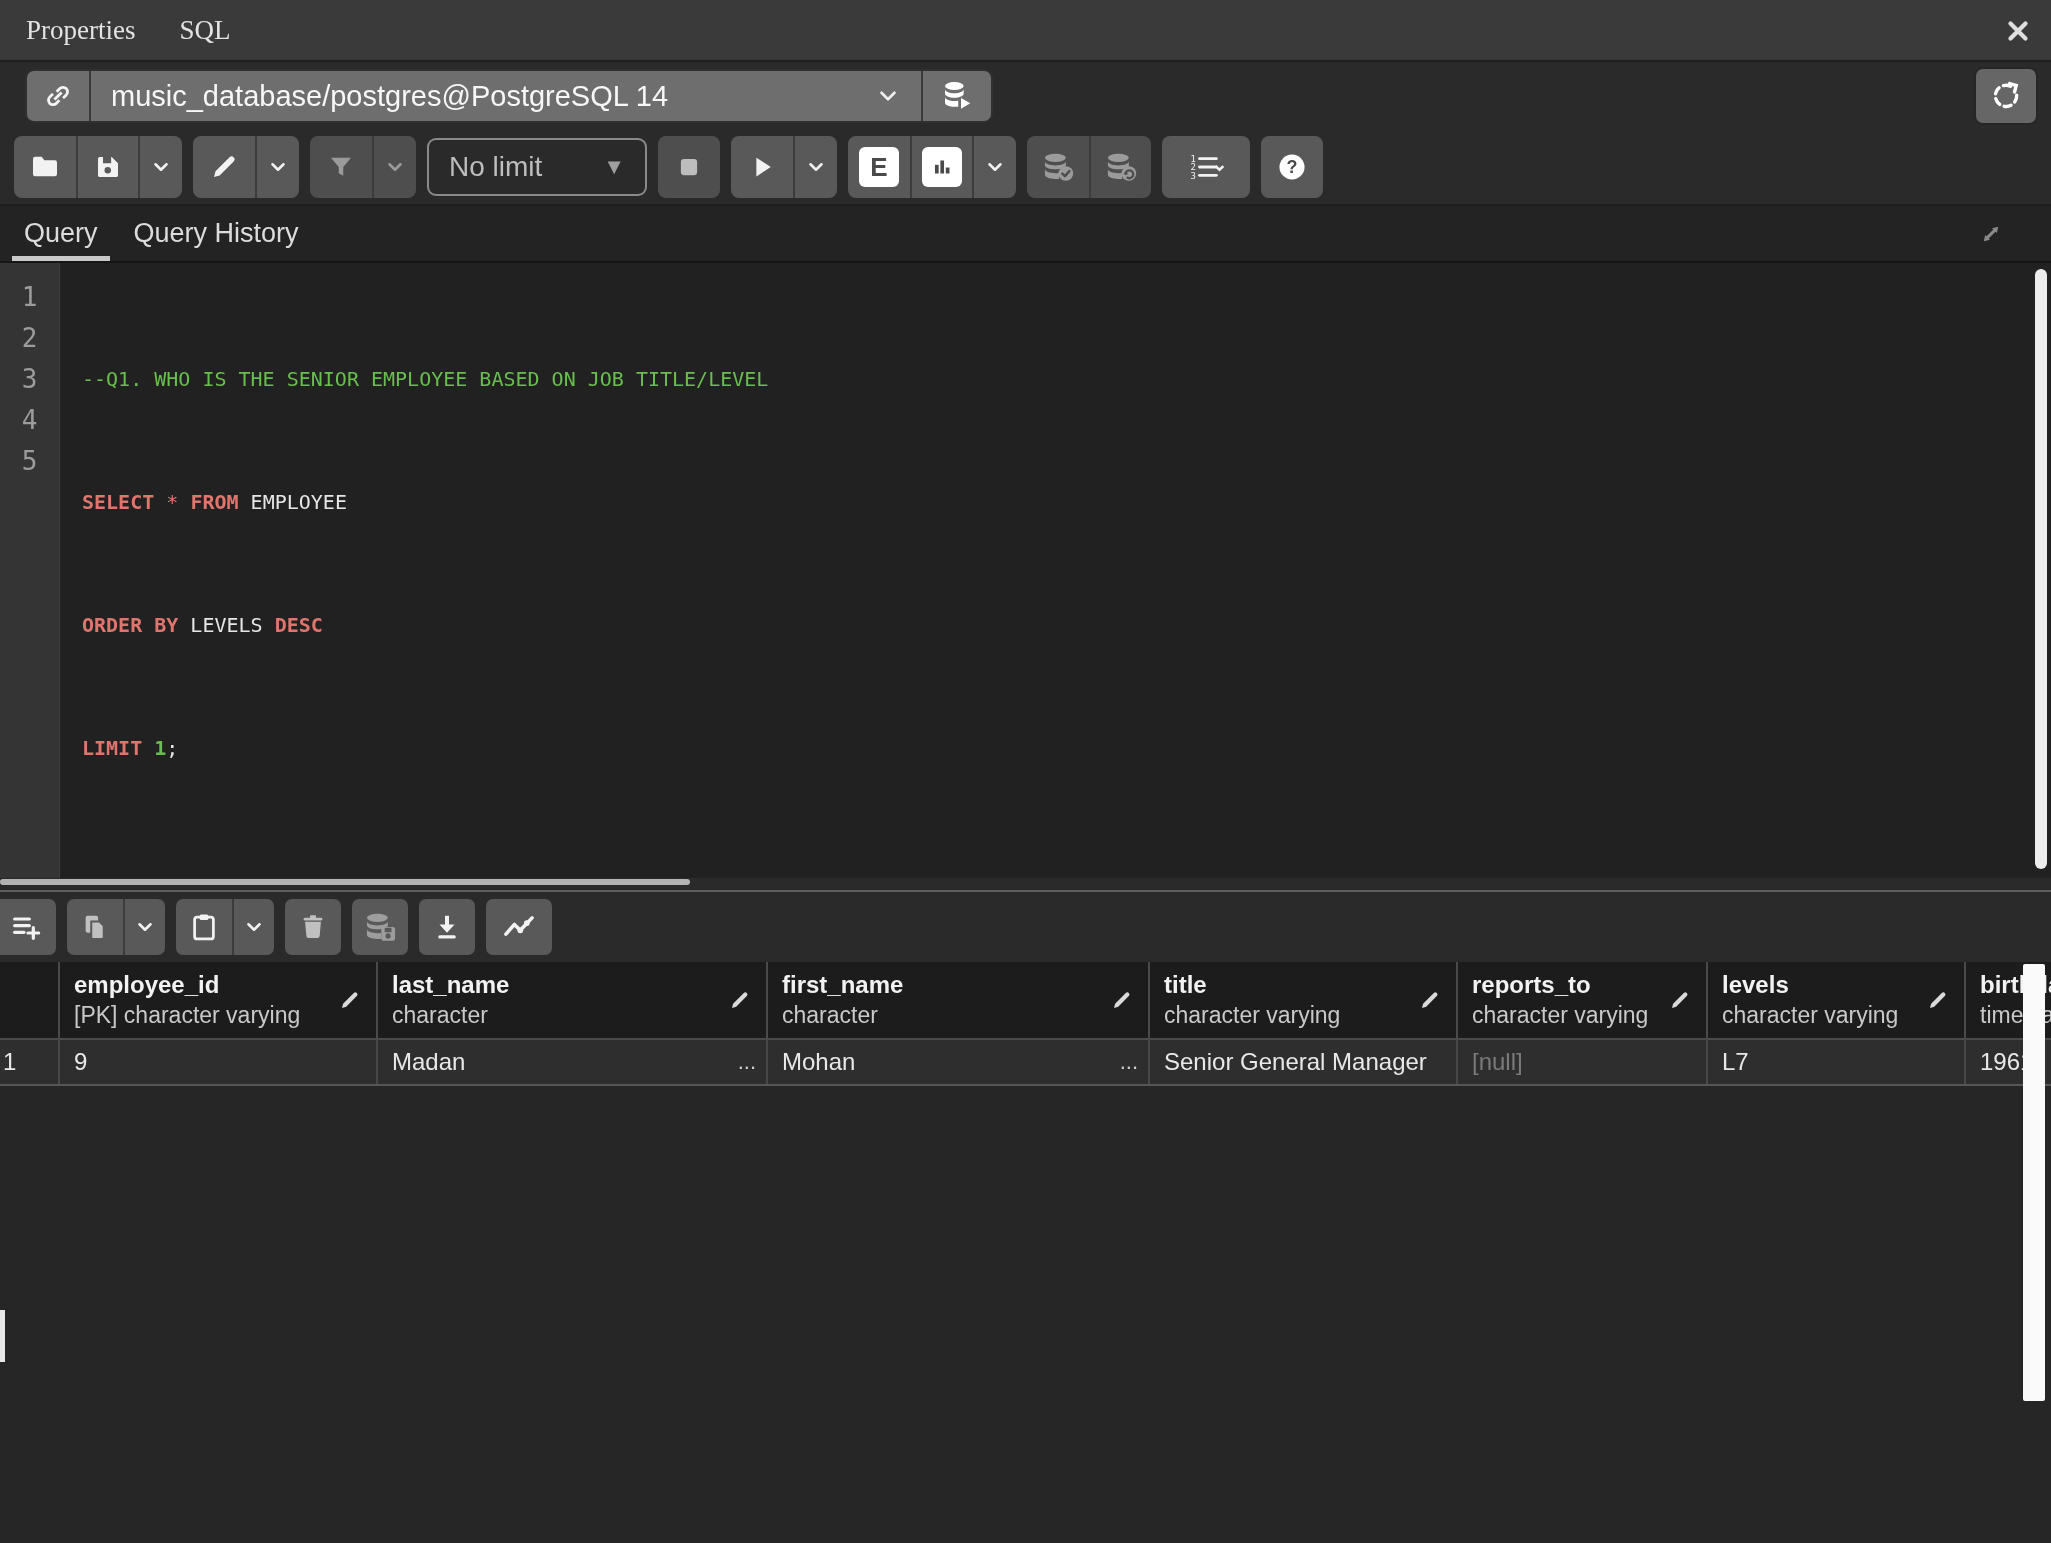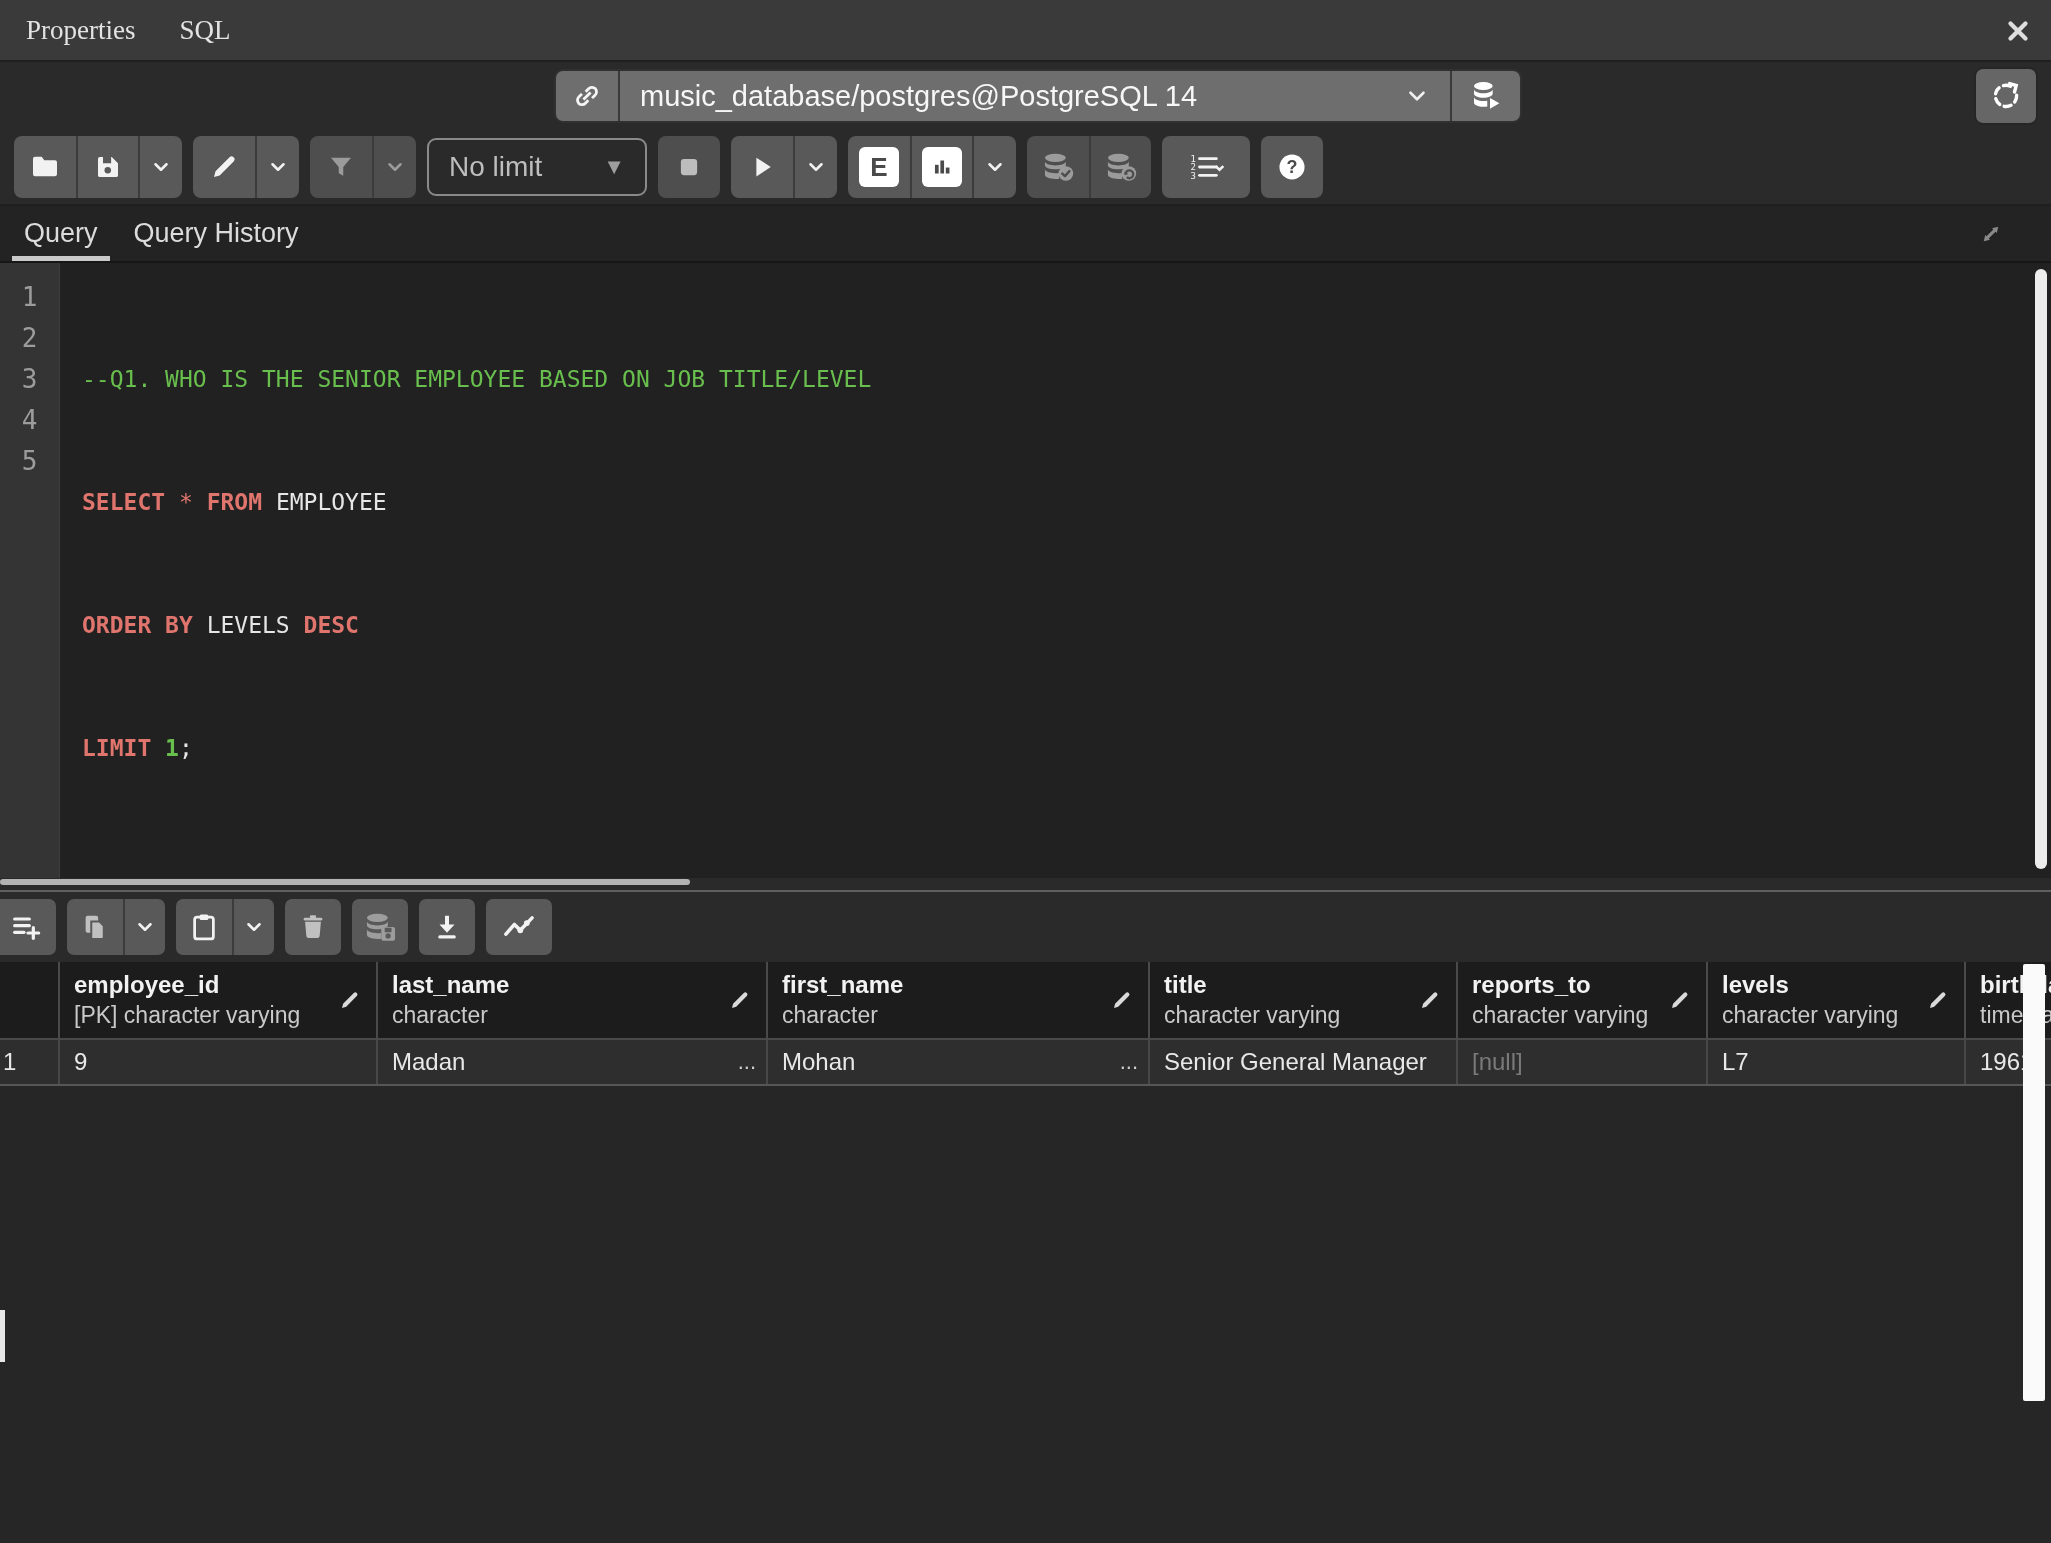--- a/index.html
+++ b/index.html
@@ -15,21 +15,21 @@
   .tab.first { margin-left:4px; }
   .tab.active .tab-underline { position:absolute; left:6px; right:6px; bottom:0; height:5px;
          background:#d4d4d4; border-radius:2px; }
   .tabbar .close { position:absolute; right:14px; top:12px; width:38px; height:38px;
          display:flex; align-items:center; justify-content:center; }
 
   .icon { display:inline-flex; align-items:center; justify-content:center; color:#f2f2f2; }
   .icon svg { display:block; }
 
   
-  .connbar { height:68px; background:#2a2a2a; display:flex; align-items:center; position:relative;justify-content:center; }
+  .connbar { height:68px; background:#2a2a2a; display:flex; align-items:center; position:relative; }
   .conn-control { margin-left:25px; height:54px; display:flex; background:#6e6e6e;
                   border:2px solid #303030; border-radius:9px; overflow:hidden; }
   .conn-status { width:64px; display:flex; align-items:center; justify-content:center;
                  border-right:2px solid #3a3a3a; color:#f5f5f5; }
   .conn-select { width:830px; display:flex; align-items:center; padding:0 20px; color:#f7f7f7;
                  font-size:29px; }
   .conn-select .chev { margin-left:auto; color:#f0f0f0; }
   .conn-new { width:70px; display:flex; align-items:center; justify-content:center;
               border-left:2px solid #3a3a3a; color:#fff; }
   .conn-refresh { position:absolute; right:13px; top:5px; width:64px; height:58px;
@@ -63,21 +63,21 @@
             background:#c9c9c9; }
   .expand-btn { position:absolute; right:42px; top:10px; width:36px; height:36px; color:#8a8a8a;
             display:flex; align-items:center; justify-content:center; }
 
   
   .editor { height:615px; background:#212121; display:flex; position:relative; }
   .gutter { width:60px; background:#343434; border-right:1px solid #3e3e3e; padding-top:14px;
             text-align:center; font-family:"DejaVu Sans Mono", monospace; font-size:26px;
             color:#9c9c9c; line-height:41px; }
   .code { flex:1; padding:14px 16px 0 22px; font-family:"DejaVu Sans Mono", monospace;
-          font-size:23px; line-height:41px; white-space:pre; color:#e6e6e6; }
+          font-size:20px; line-height:41px; white-space:pre; color:#e6e6e6; }
   .cm-comment { color:#69bf4e; }
   .cm-kw { color:#e0756e; font-weight:bold; }
   .cm-op { color:#e0756e; }
   .cm-num { color:#69bf4e; font-weight:bold; }
   .editor-vscroll { position:absolute; right:4px; top:6px; width:12px; height:600px;
                     background:#ededed; border-radius:6px; }
 
   
   .splitter { height:12px; background:#2a2a2a; position:relative; }
   .splitter-thumb { position:absolute; left:0; top:1px; width:690px; height:6px;

